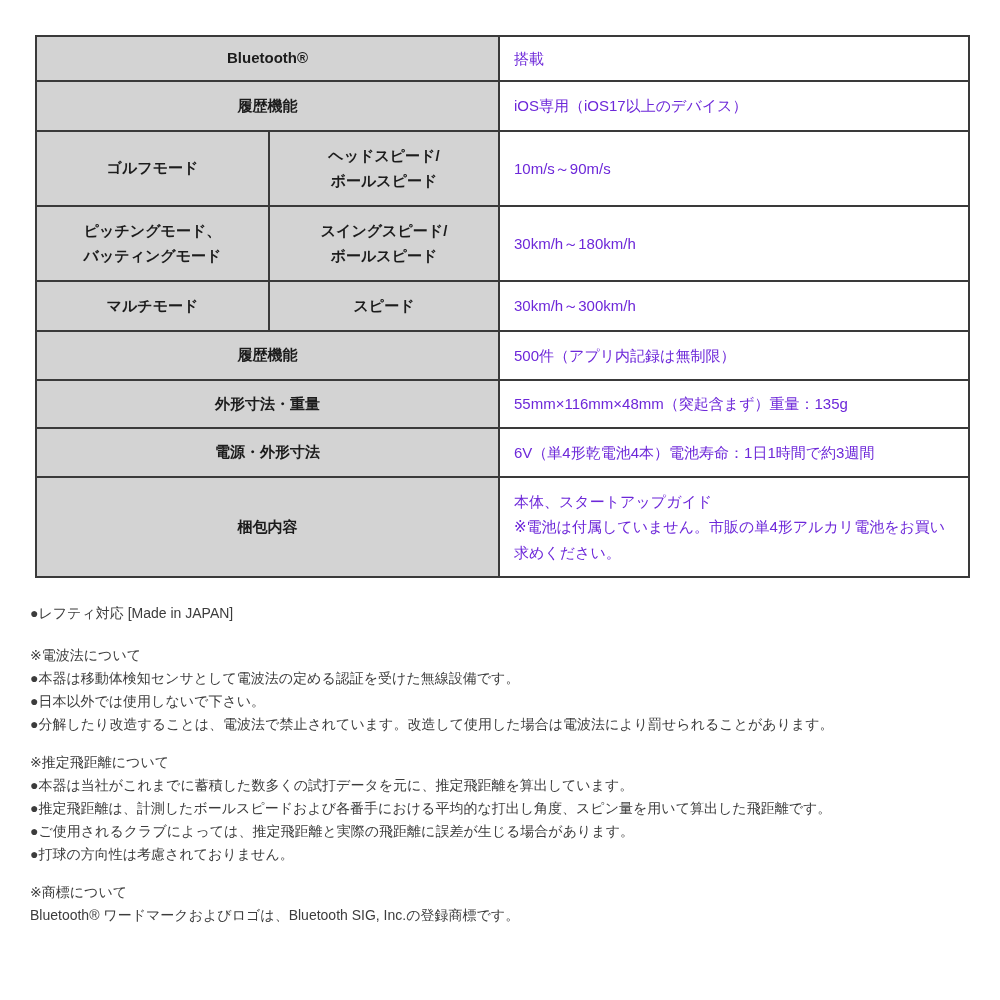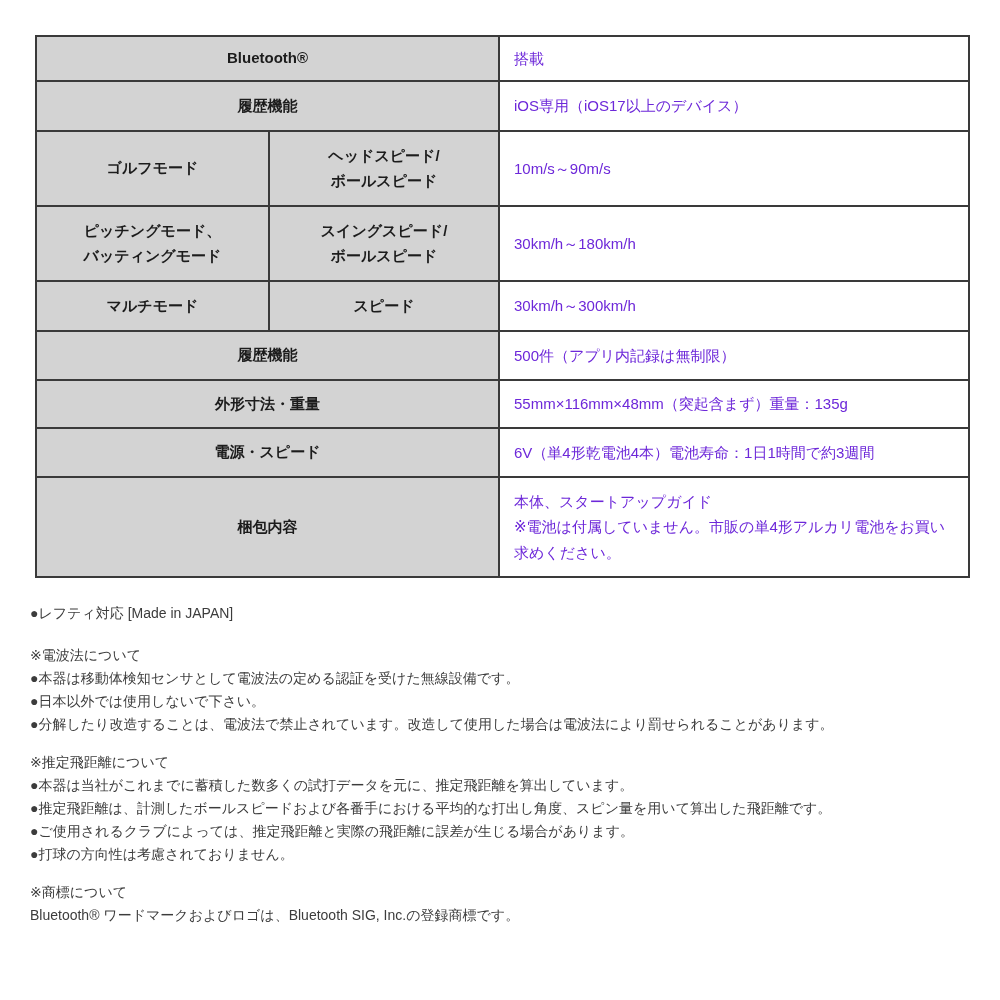--- a/index.html
+++ b/index.html
@@ -113,21 +113,21 @@
       </tr>
       <tr class="r6">
         <td class="label-cell" colspan="2">履歴機能</td>
         <td class="value-cell">500件（アプリ内記録は無制限）</td>
       </tr>
       <tr class="r7">
         <td class="label-cell" colspan="2">外形寸法・重量</td>
         <td class="value-cell">55mm×116mm×48mm（突起含まず）重量：135g</td>
       </tr>
       <tr class="r8">
-        <td class="label-cell" colspan="2">電源・スピード</td>
+        <td class="label-cell" colspan="2">電源・外形寸法</td>
         <td class="value-cell">6V（単4形乾電池4本）電池寿命：1日1時間で約3週間</td>
       </tr>
       <tr class="r9">
         <td class="label-cell" colspan="2">梱包内容</td>
         <td class="value-cell">本体、スタートアップガイド
 ※電池は付属していません。市販の単4形アルカリ電池をお買い求めください。</td>
       </tr>
     </tbody>
   </table>
 

